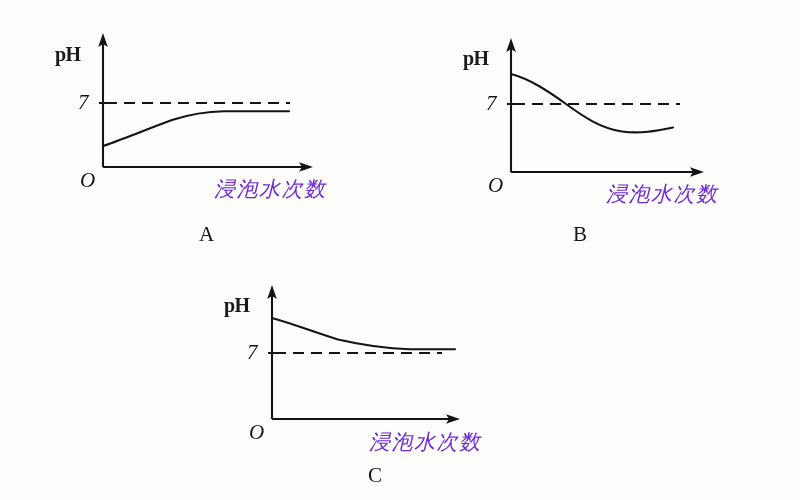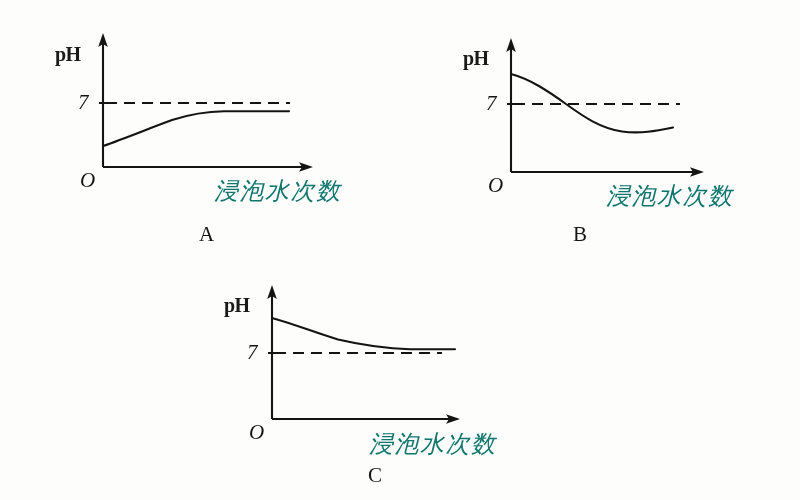--- a/index.html
+++ b/index.html
@@ -43,22 +43,22 @@
     position: absolute;
     font-family: "Liberation Serif", serif;
     font-size: 21px;
     font-style: italic;
     color: #141414;
     white-space: nowrap;
   }
   .x-caption {
     position: absolute;
     font-family: "DejaVu Sans", sans-serif;
-    font-size: 24px;
-    color: #0f766e;
+    font-size: 21px;
+    color: #6d28d9;
     font-style: italic;
     letter-spacing: 1.5px;
     white-space: nowrap;
   }
   .panel-letter {
     position: absolute;
     font-family: "Liberation Serif", serif;
     font-size: 21px;
     color: #151515;
     white-space: nowrap;

